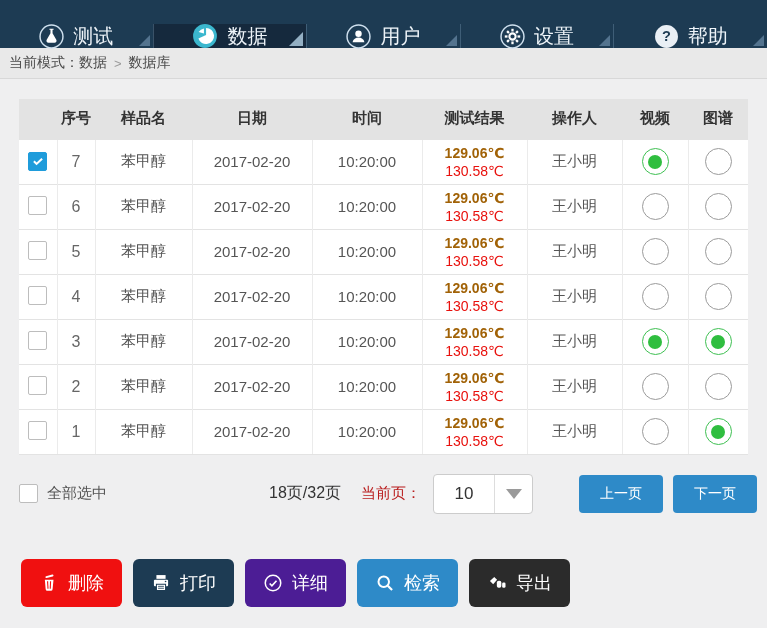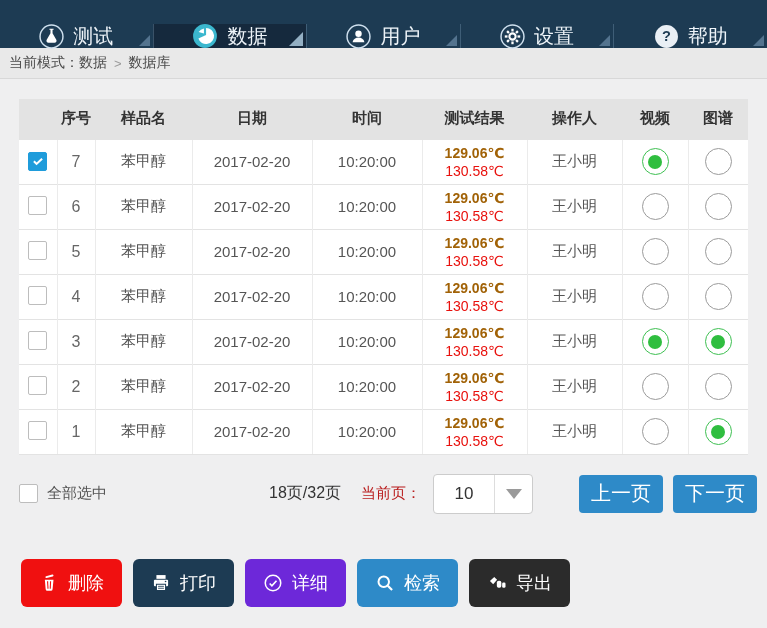--- a/index.html
+++ b/index.html
@@ -62,21 +62,21 @@
   .select { width:100px; height:40px; background:#fff; border:1px solid #ccc; border-radius:4px;
          display:flex; align-items:stretch; overflow:hidden; cursor:pointer; margin-left:-8px; }
   .select .value { flex:1; display:flex; align-items:center; justify-content:center;
          font-size:17px; color:#333; }
   .select .arrow-box { width:38px; border-left:1px solid #ddd; display:flex;
          align-items:center; justify-content:center; }
   .select .arrow { width:0; height:0; border-left:8px solid transparent;
          border-right:8px solid transparent; border-top:10px solid #9a9a9a; }
   .pg-buttons { margin-left:auto; display:flex; gap:10px; }
   .pg-btn { width:84px; height:38px; background:#2e8ac8; border:none; border-radius:4px;
-         color:#fff; font-size:20px; cursor:pointer; font-family:inherit; }
+         color:#fff; font-size:14px; cursor:pointer; font-family:inherit; }
 
   
   .toolbar { display:flex; gap:11px; margin:45px 0 0 21px; }
   .tool-btn { height:48px; padding:0 18px; border:none; border-radius:6px; color:#fff;
          font-size:18px; display:inline-flex; align-items:center; gap:9px; cursor:pointer;
          font-family:inherit; }
   .tool-btn svg { display:block; }
 </style>
 </head>
 <body>
@@ -358,21 +358,21 @@
           <circle cx="17.5" cy="10.2" r="1" fill="#1d3b53"></circle>
           <rect x="6.5" y="13.5" width="11" height="7.5" fill="#fff" stroke="#1d3b53" stroke-width="1.2"></rect>
           <g stroke="#1d3b53" stroke-width="1">
               <line x1="8.5" y1="16" x2="15.5" y2="16"></line>
               <line x1="8.5" y1="18.3" x2="15.5" y2="18.3"></line>
             </g>
         </svg>
       </span>
       <span>打印</span>
     </button>
-    <button class="tool-btn" style="background:#6d28d9">
+    <button class="tool-btn" style="background:#4c1d95">
       <span>
         <svg width="20" height="20" viewBox="0 0 24 24">
           <circle cx="12" cy="12" r="9.3" fill="none" stroke="#fff" stroke-width="1.8"></circle>
           <path d="M8 12.6l2.7 2.7 5.5-6" stroke="#fff" stroke-width="2" fill="none"></path>
         </svg>
       </span>
       <span>详细</span>
     </button>
     <button class="tool-btn" style="background:#2e8ac8">
       <span>

